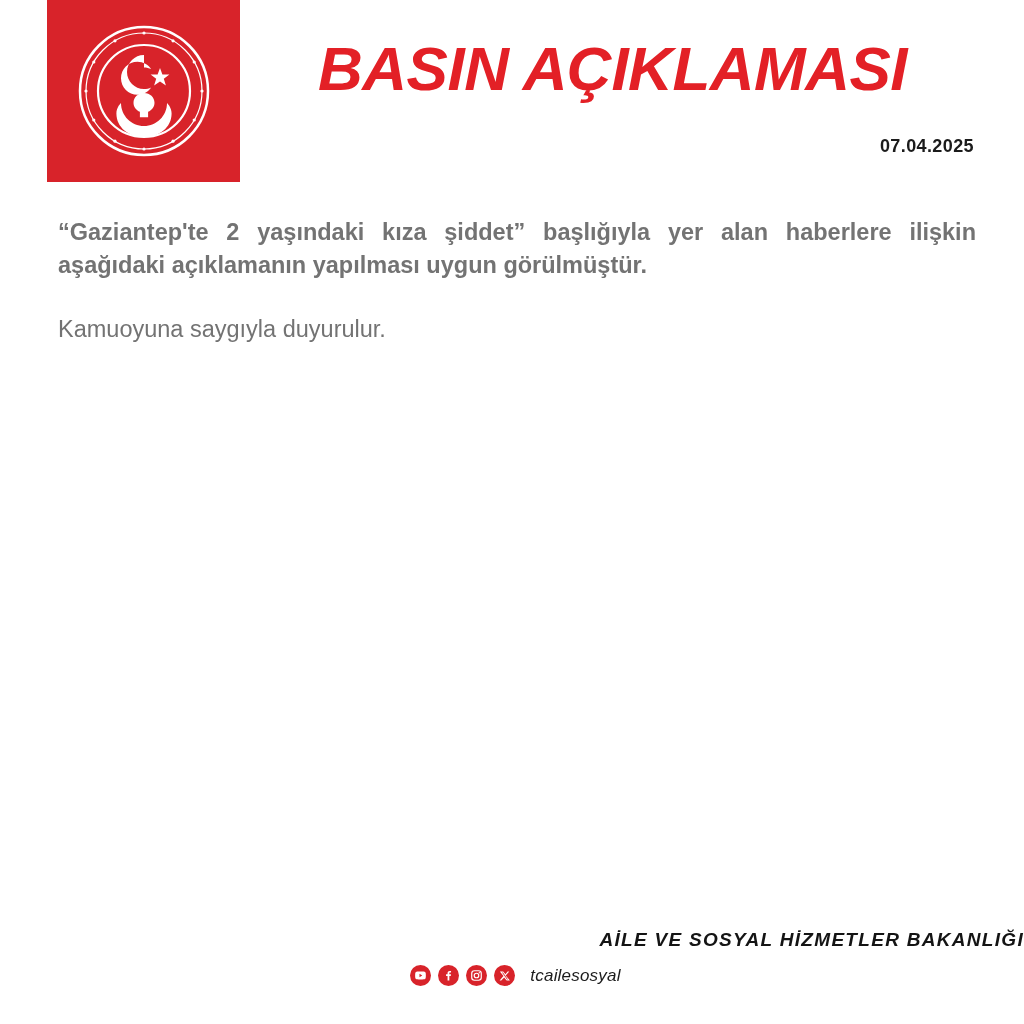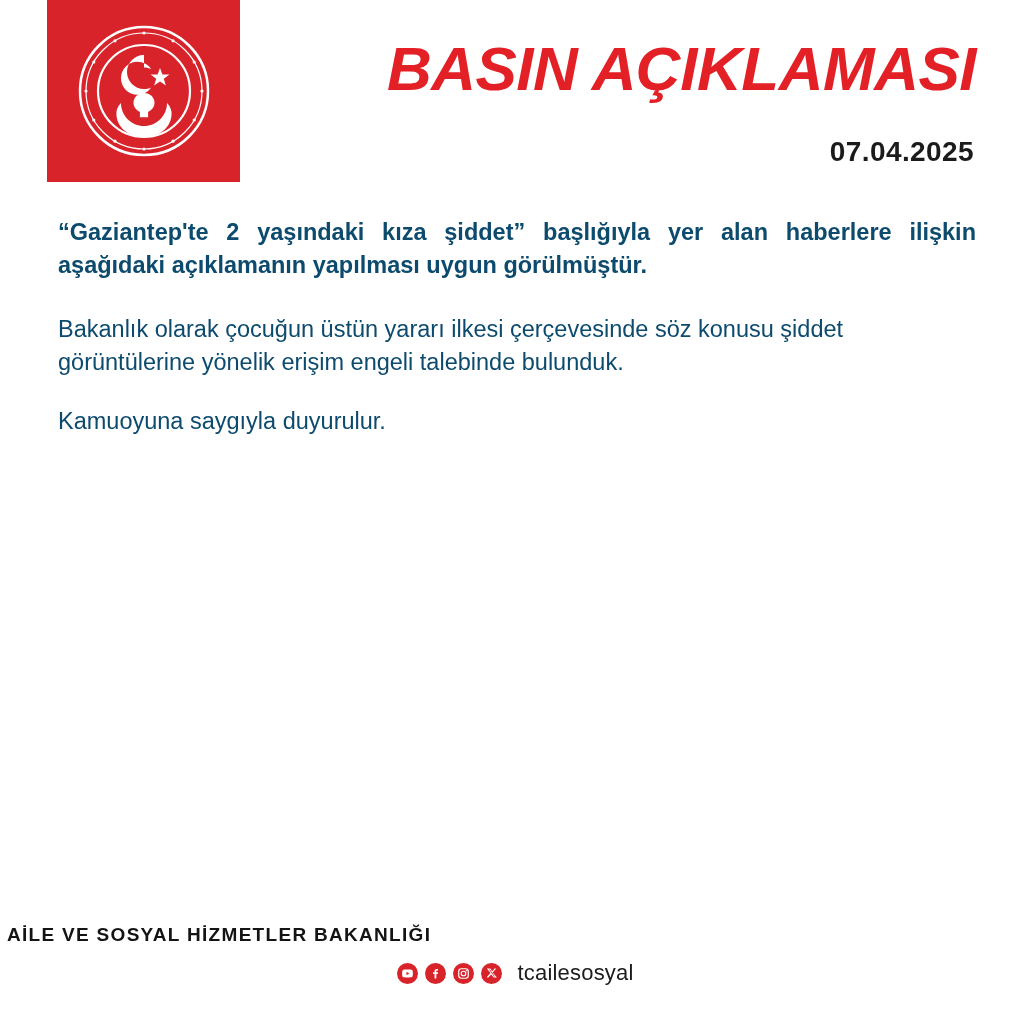--- a/index.html
+++ b/index.html
@@ -59,43 +59,42 @@
   .title {
     font-family: "Liberation Sans", sans-serif;
     font-weight: bold;
     font-style: italic;
     font-size: 62px;
     letter-spacing: -0.5px;
     color: #e32026;
     line-height: 1;
     margin: 0;
     white-space: nowrap;
-    text-align: right;
   }
 
   .date {
     text-align: right;
     margin-top: 36px;
-    font-size: 28px;
+    font-size: 18px;
     font-weight: bold;
     color: #1b1b1b;
     letter-spacing: 0.4px;
     padding-right: 2px;
   }
 
   
   .content {
     padding: 34px 48px 0 58px;
   }
 
   .para {
     font-size: 23.5px;
     line-height: 1.42;
     margin: 0 0 26px 0;
-    color: #0c4a6e;
+    color: #737373;
     text-align: justify;
     font-weight: 500;
   }
   .para.lead {
     font-weight: bold;
     margin-bottom: 30px;
   }
   .para.last {
     text-align: left;
     margin-bottom: 12px;
@@ -103,21 +102,22 @@
   .para.nojust {
     text-align: left;
   }
 
   
   .footer {
     position: absolute;
     left: 7px;
     right: 0;
     bottom: 38px;
-    text-align: left;
+    text-align: right;
+    font-style: italic;
   }
   .footer-title {
     font-size: 19px;
     font-weight: bold;
     letter-spacing: 1.3px;
     color: #141414;
     margin-bottom: 14px;
   }
   .social-row {
     display: flex;
@@ -131,21 +131,21 @@
     border-radius: 50%;
     background: #d8232a;
     display: inline-flex;
     align-items: center;
     justify-content: center;
     color: #ffffff;
   }
   .social-icon svg { display: block; }
   .social-handle {
     margin-left: 8px;
-    font-size: 22px;
+    font-size: 17px;
     color: #1c1c1c;
     letter-spacing: 0.2px;
   }
 </style>
 </head>
 <body>
 
 <div class="page">
 
   <div class="header">
@@ -185,21 +185,20 @@
     </div>
 
     <div class="title-block">
       <h1 class="title">BASIN AÇIKLAMASI</h1>
       <div class="date">07.04.2025</div>
     </div>
   </div>
 
   <div class="content">
     <p class="para lead">“Gaziantep'te 2 yaşındaki kıza şiddet” başlığıyla yer alan haberlere ilişkin aşağıdaki açıklamanın yapılması uygun görülmüştür.</p>
-    <p class="para nojust">Bakanlık olarak çocuğun üstün yararı ilkesi çerçevesinde söz konusu şiddet görüntülerine yönelik erişim engeli talebinde bulunduk.</p>
     <p class="para last">Kamuoyuna saygıyla duyurulur.</p>
   </div>
 
   <div class="footer">
     <div class="footer-title">AİLE VE SOSYAL HİZMETLER BAKANLIĞI</div>
     <div class="social-row">
 
       <span class="social-icon">
         <svg width="13" height="13" viewBox="0 0 24 24" fill="#ffffff" aria-hidden="true">
           <path d="M21.6 7.2c-.2-1.1-.9-1.9-2-2.1C17.9 4.8 12 4.8 12 4.8s-5.9 0-7.6.3c-1.1.2-1.8 1-2 2.1C2.1 8.9 2.1 12 2.1 12s0 3.1.3 4.8c.2 1.1.9 1.9 2 2.1 1.7.3 7.6.3 7.6.3s5.9 0 7.6-.3c1.1-.2 1.8-1 2-2.1.3-1.7.3-4.8.3-4.8s0-3.1-.3-4.8zM10.1 15.1V8.9l5.2 3.1-5.2 3.1z"></path>

